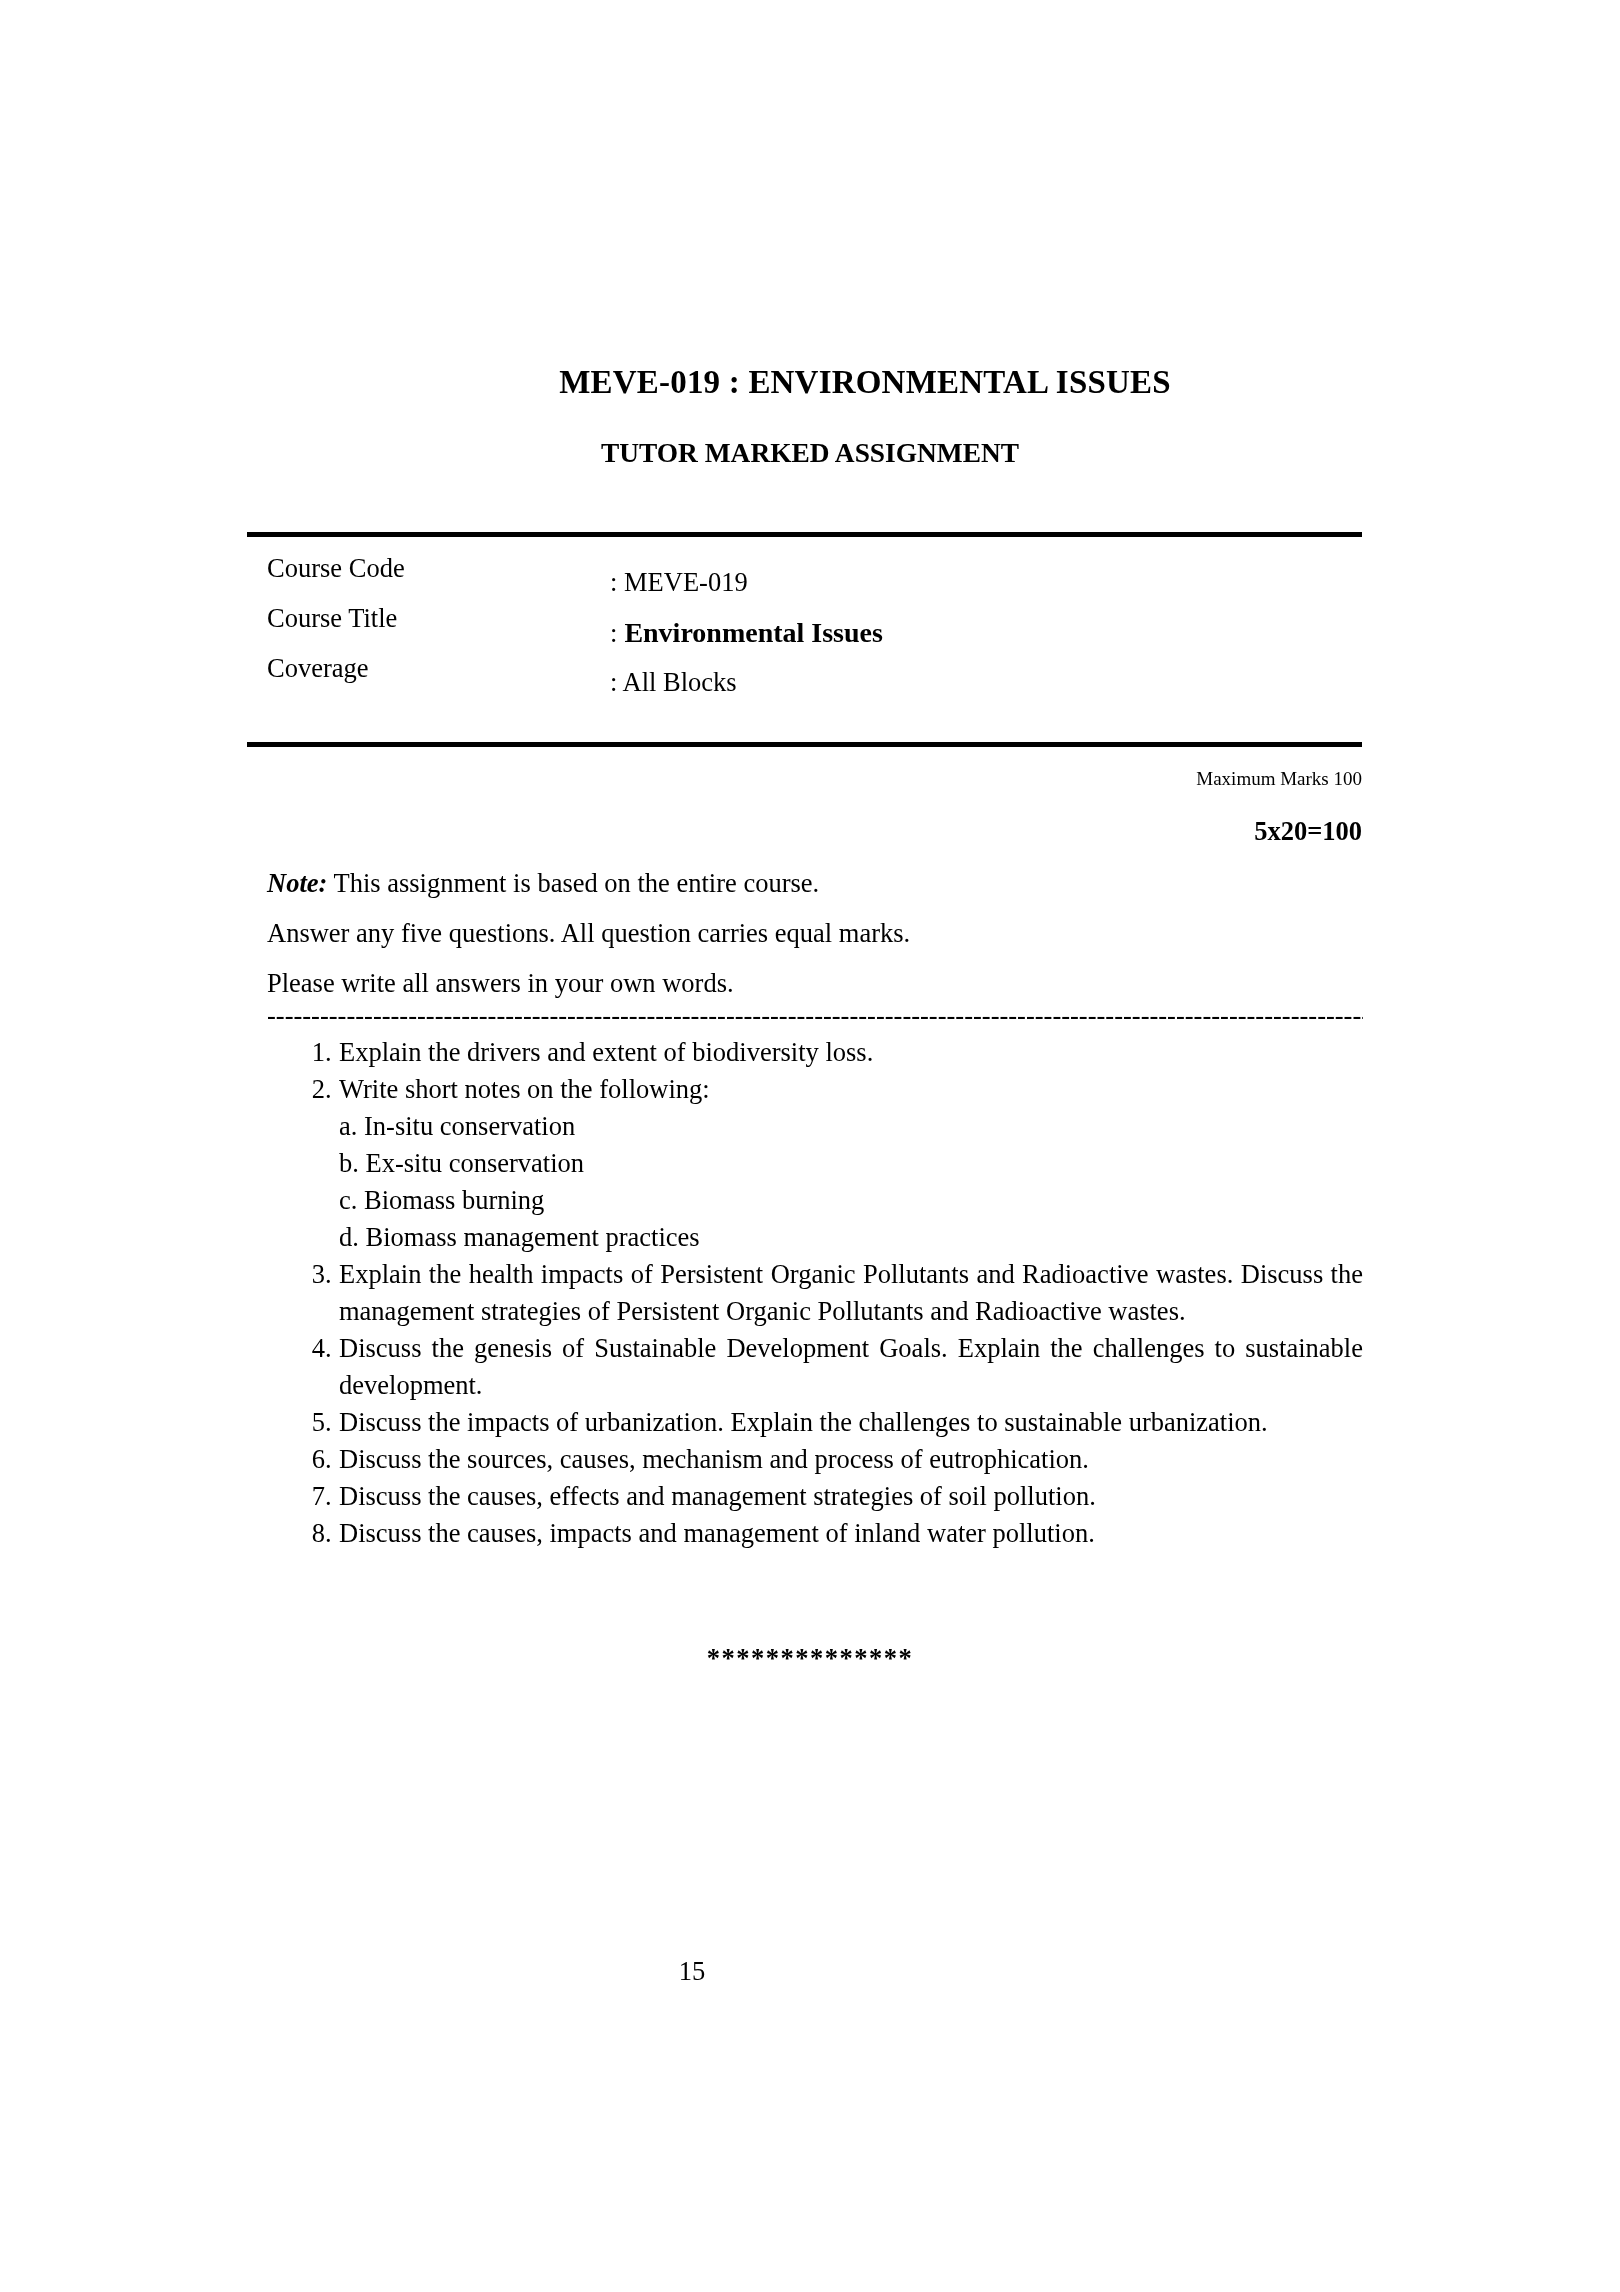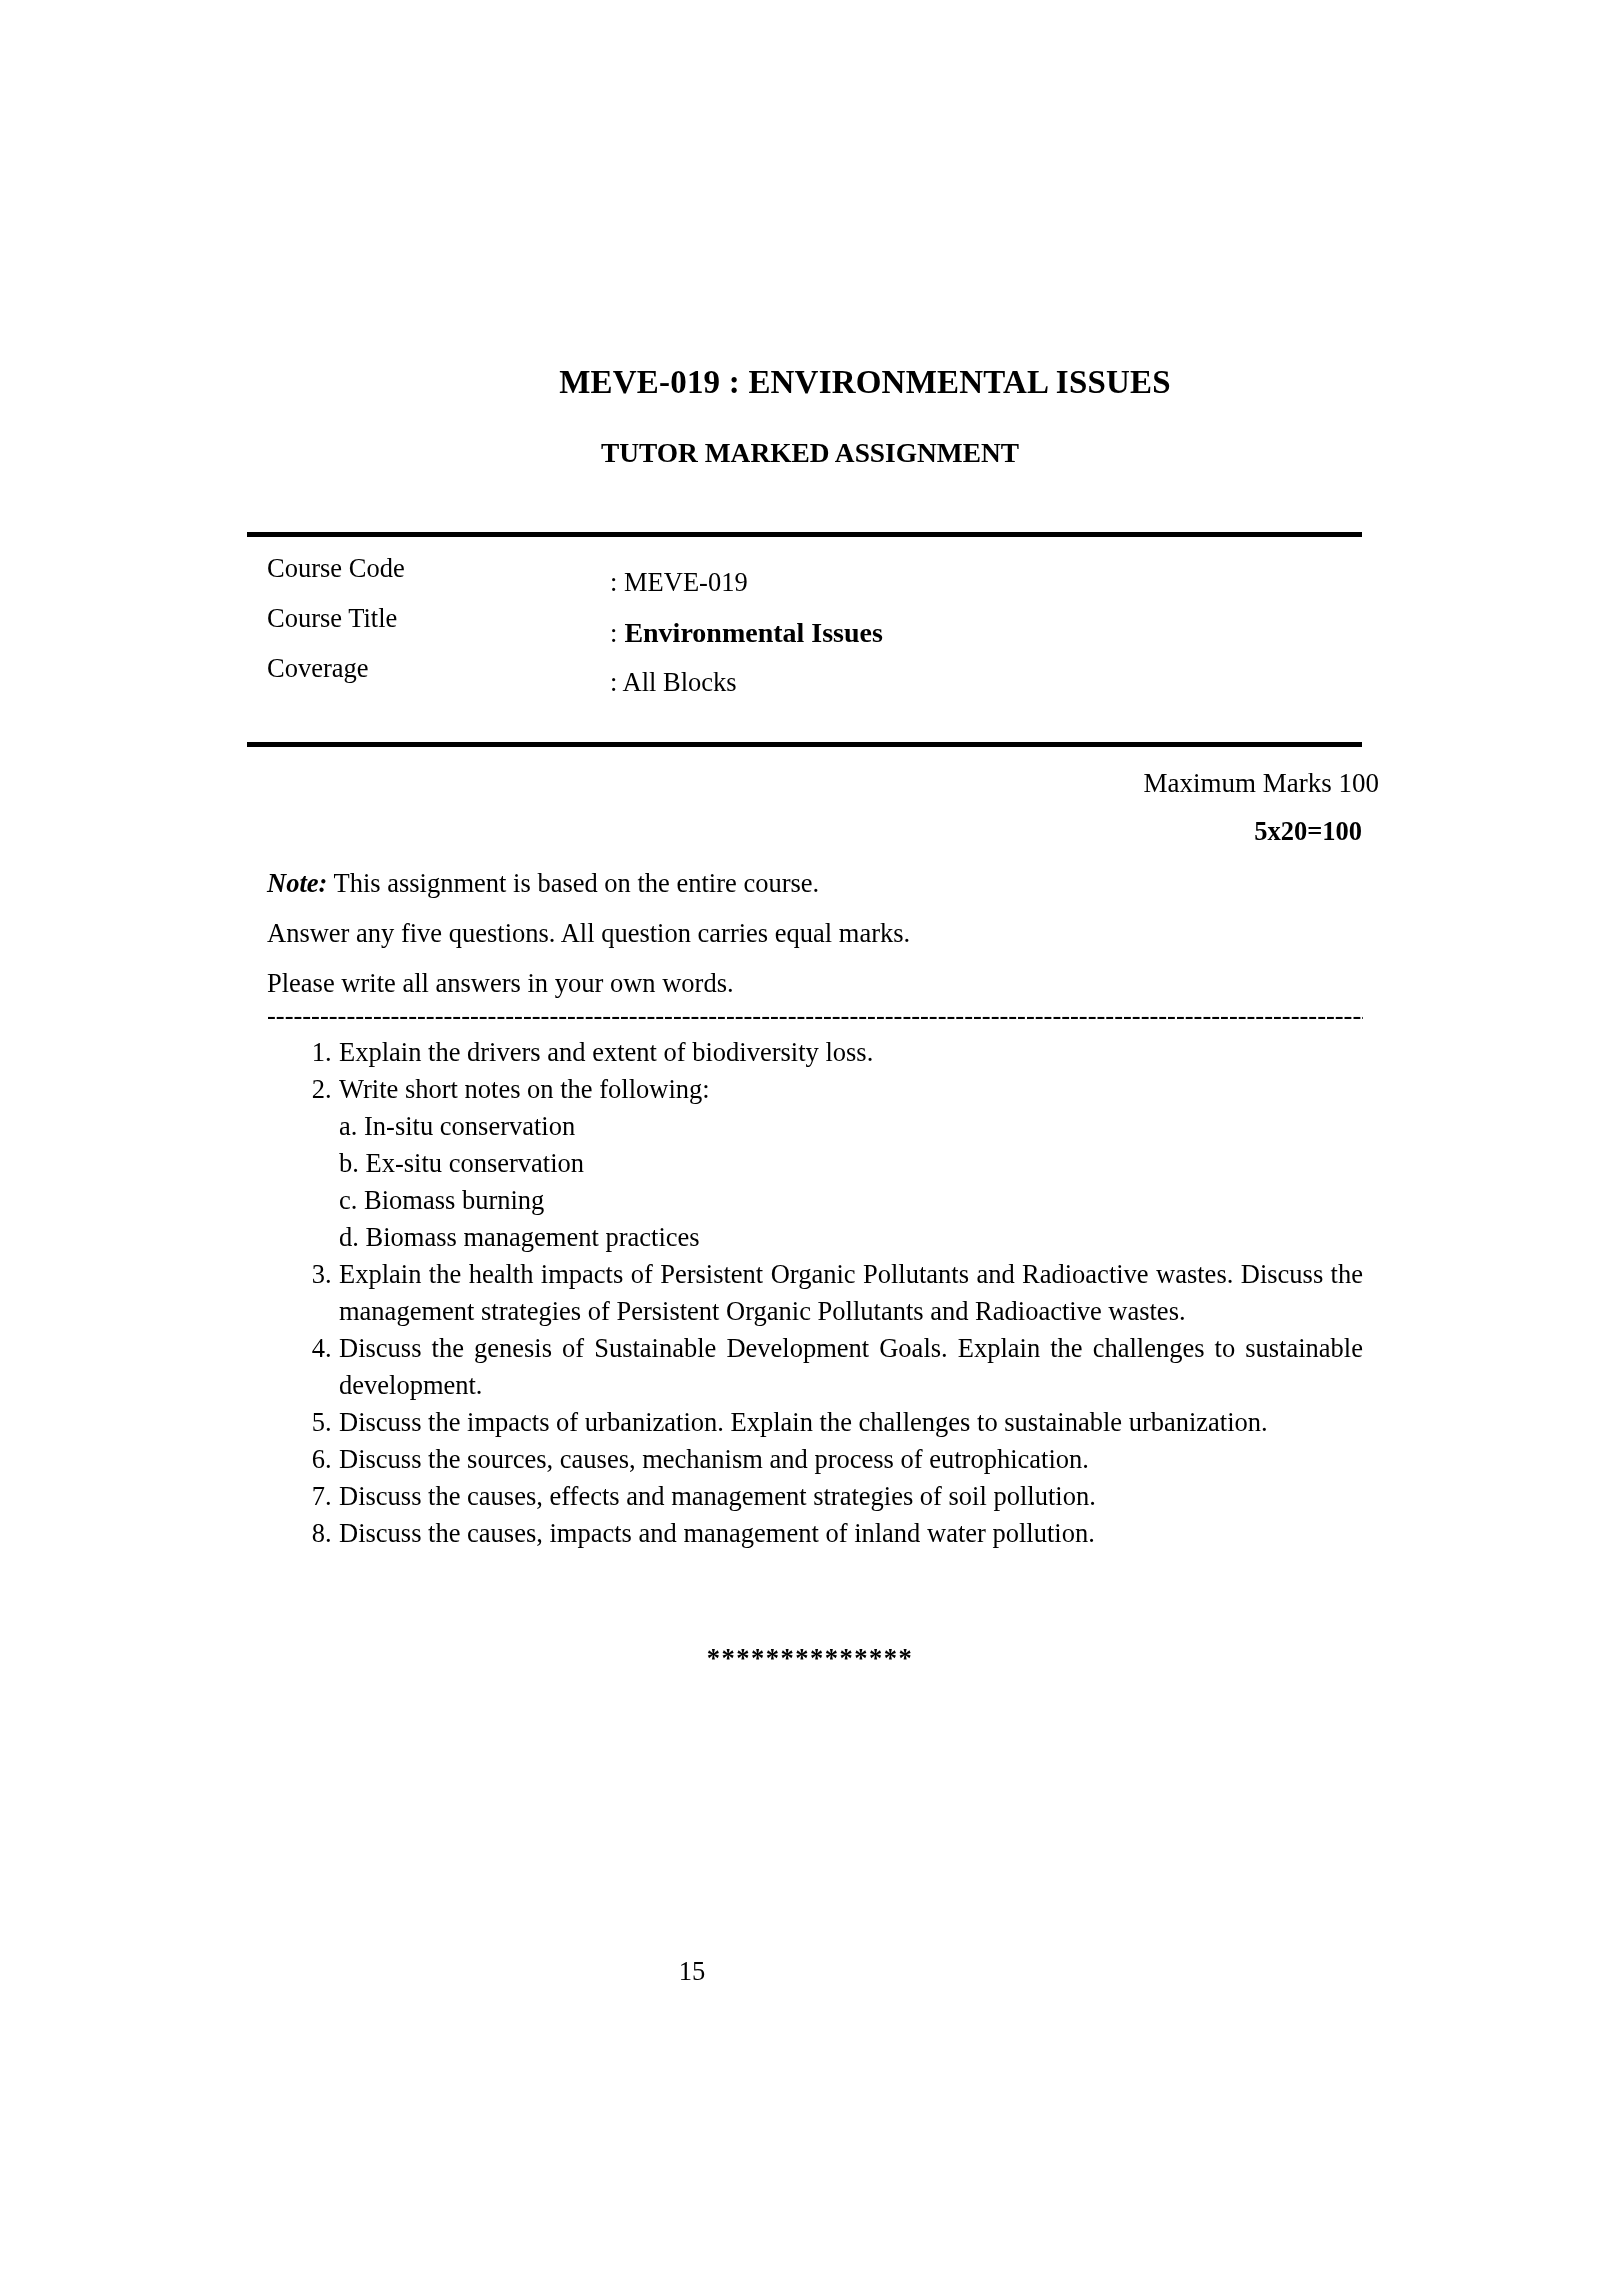--- a/index.html
+++ b/index.html
@@ -86,25 +86,25 @@
     font-weight: bold;
   }
   .meta-row.title-row .colon {
     font-weight: normal;
     font-size: 26.5px;
   }
 
   
   .marks-max {
     position: absolute;
-    left: 264px;
+    left: 247px;
     top: 768px;
     width: 1115px;
     text-align: right;
-    font-size: 27px;
+    font-size: 19px;
   }
   .marks-split {
     position: absolute;
     left: 247px;
     top: 816px;
     width: 1115px;
     text-align: right;
     font-size: 26.5px;
     font-weight: bold;
   }

